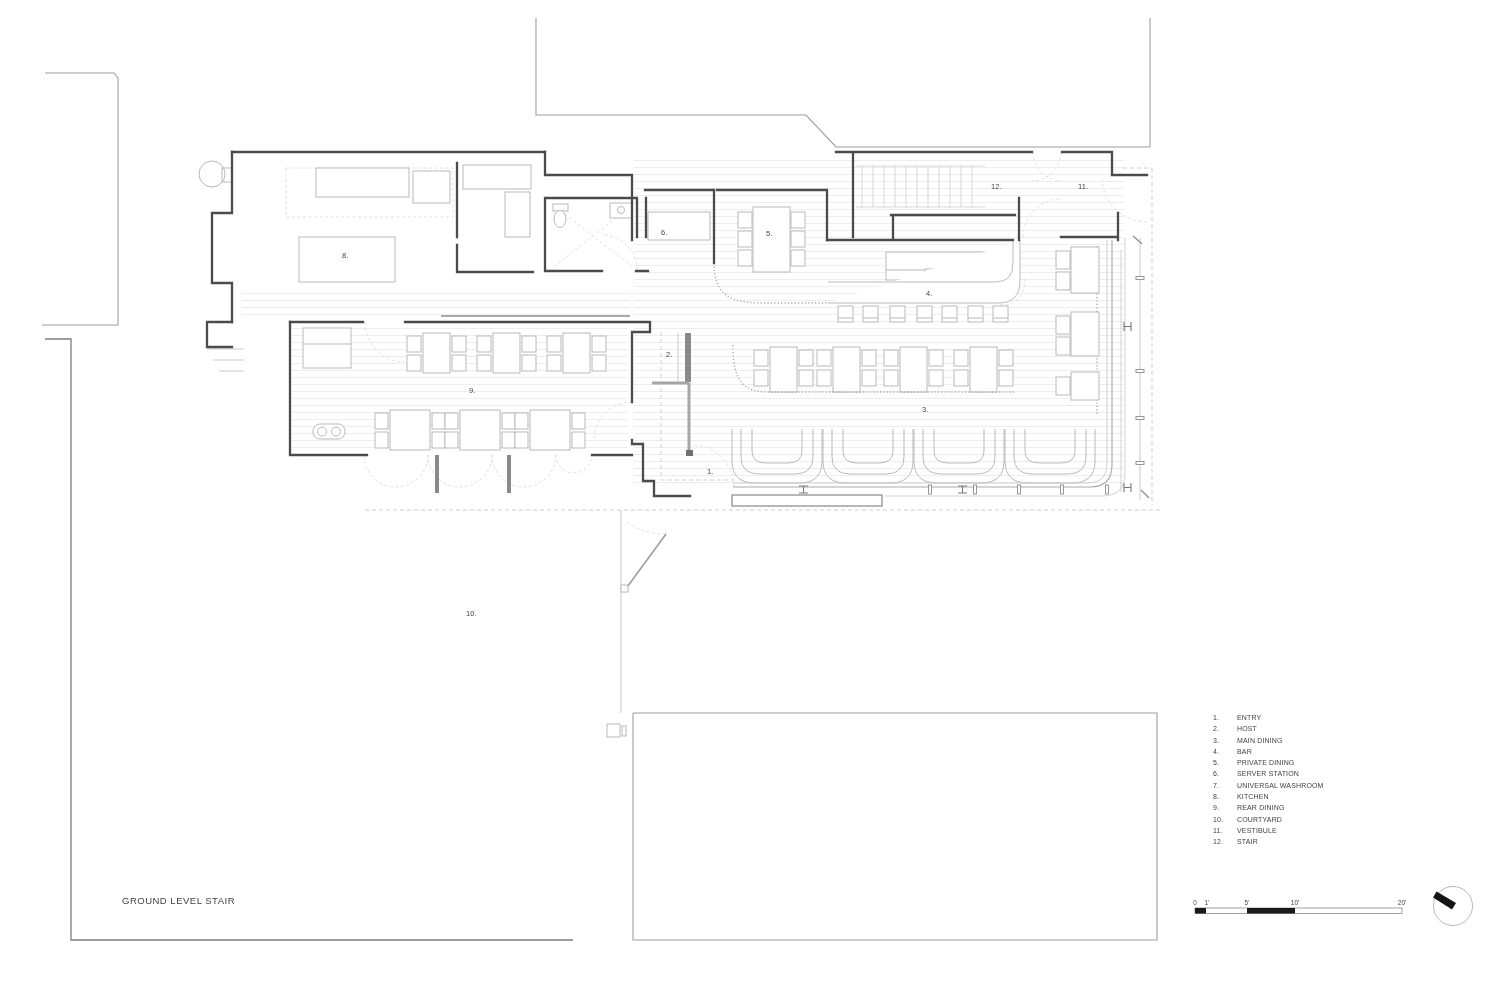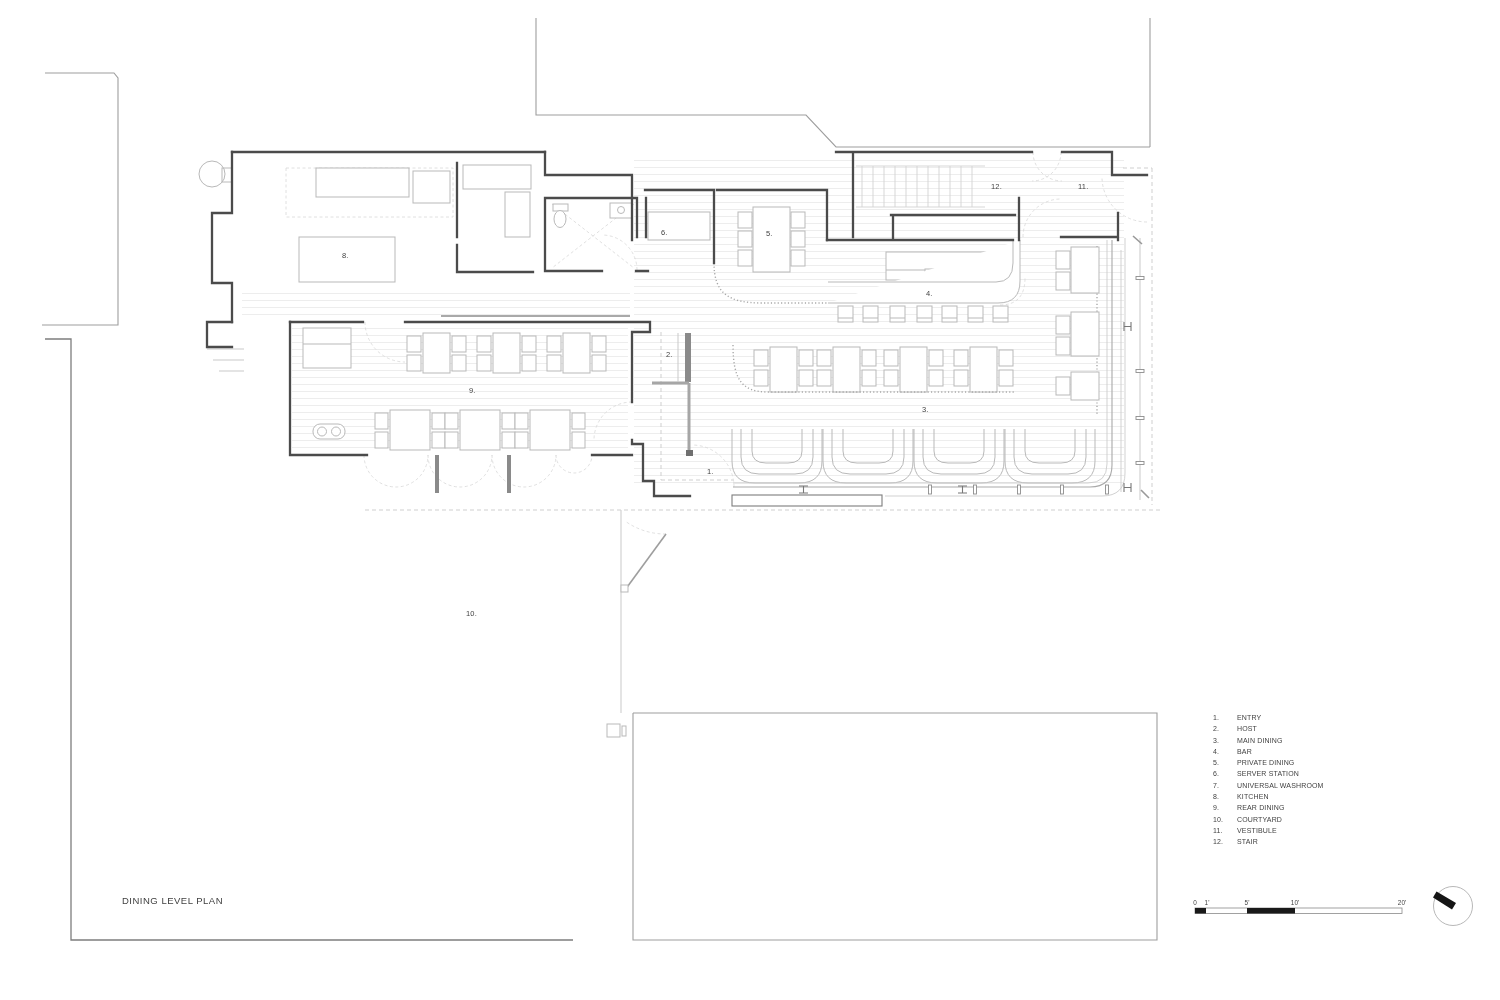--- a/index.html
+++ b/index.html
@@ -313,21 +313,21 @@
           <text x="1402" y="905">20'</text>
         </g>
     </g>
 
     <g>
       <circle cx="1453" cy="906" r="19.5" fill="none" stroke="#b8b8b8" stroke-width="1"></circle>
       <polygon points="1436.5,891.5 1456,903 1452,909.5 1433,897.5" fill="#151515"></polygon>
     </g>
   </svg>
 
-  <div id="plan-title">DINING LEVEL PLAN</div>
+  <div id="plan-title">GROUND LEVEL STAIR</div>
 
   <div id="legend">
       <div class="leg-row">
         <span class="leg-num">1.</span>
         <span class="leg-label">ENTRY</span>
       </div>
       <div class="leg-row">
         <span class="leg-num">2.</span>
         <span class="leg-label">HOST</span>
       </div>

